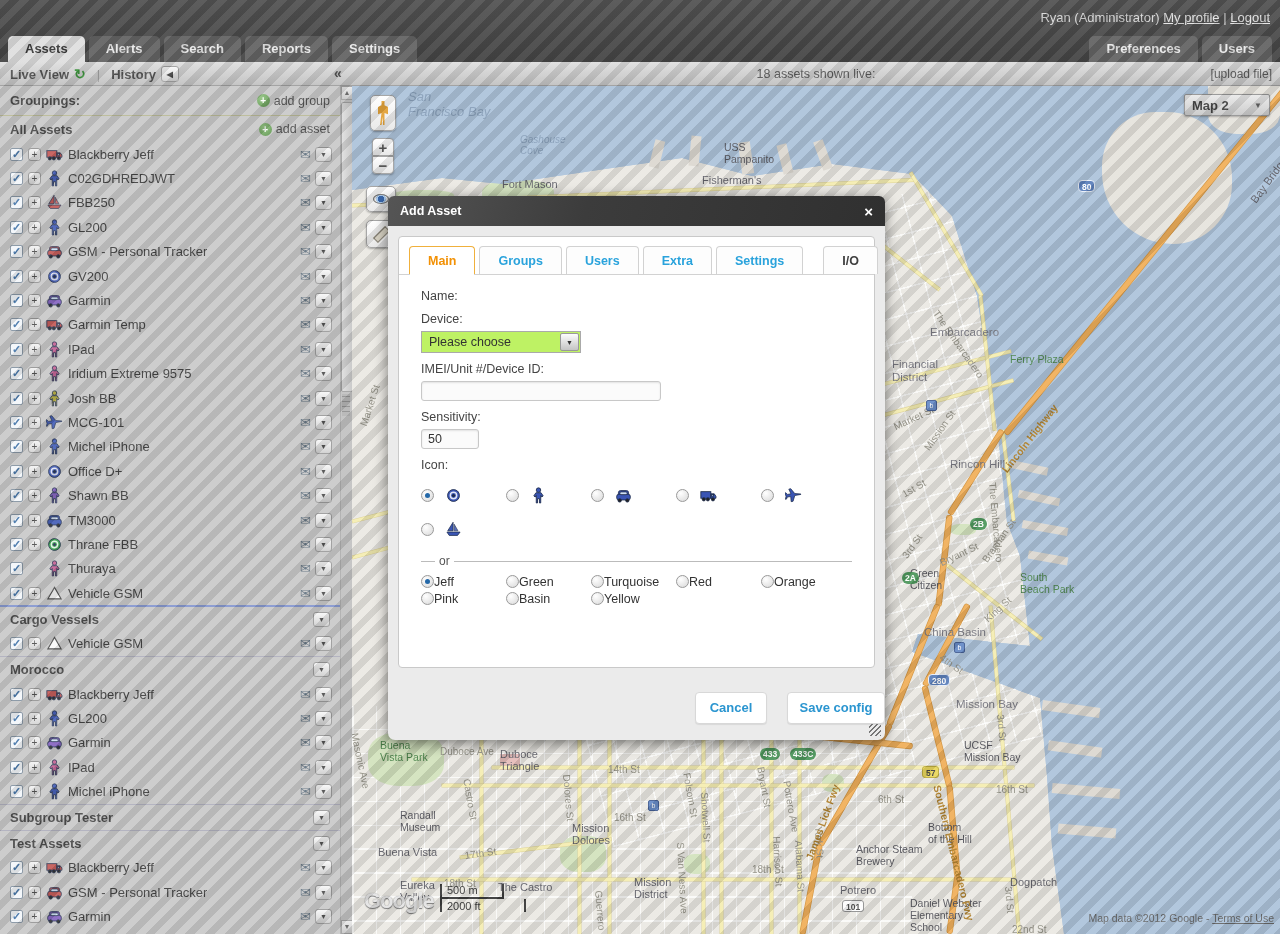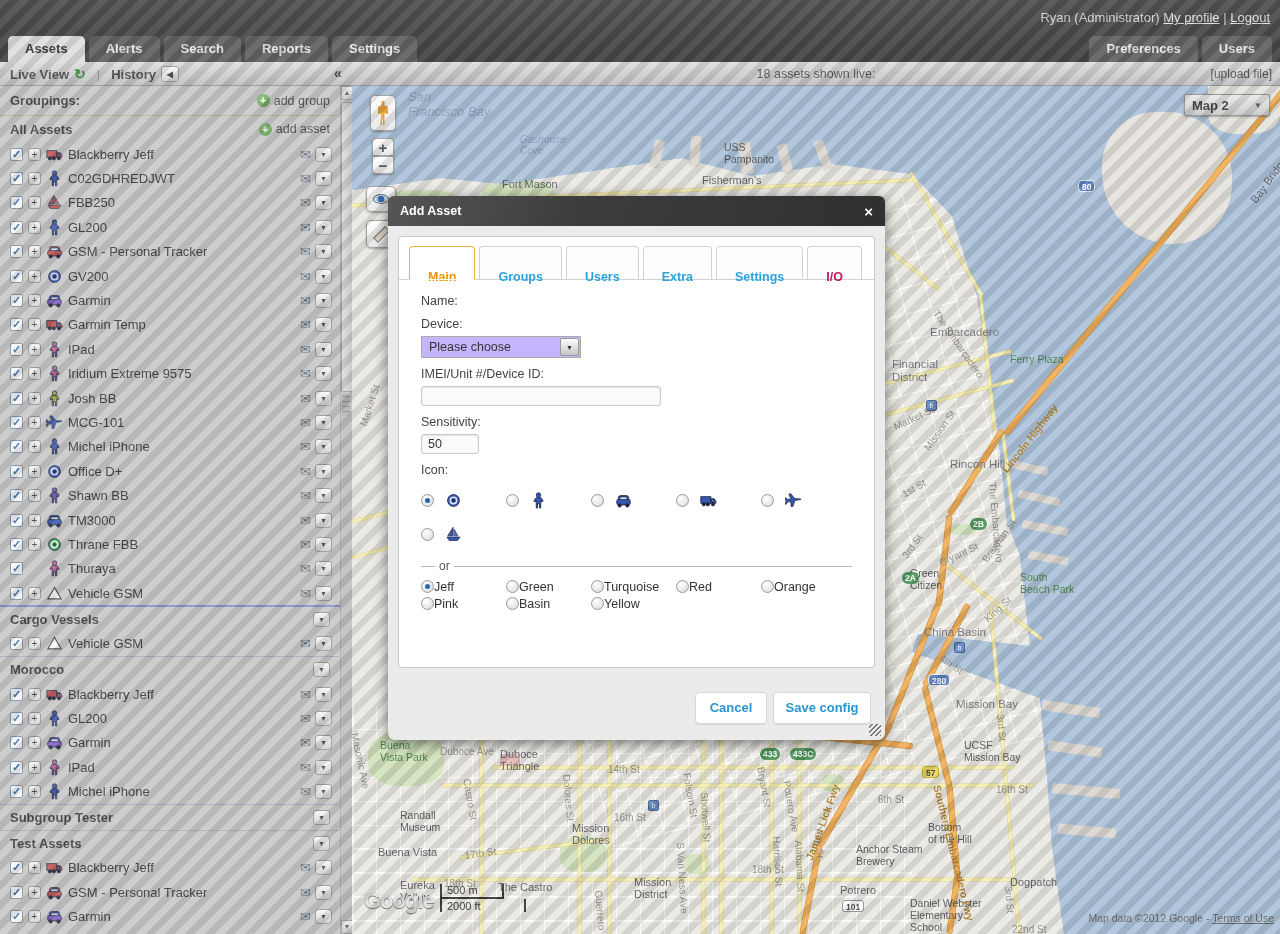--- a/index.html
+++ b/index.html
@@ -99,47 +99,47 @@
   .overlay { position:absolute; inset:0; z-index:40; pointer-events:none;
     background:repeating-linear-gradient(135deg, rgba(255,255,255,.13) 0 7px, rgba(110,110,110,.17) 7px 14px); }
 
   
   .modal { position:absolute; left:388px; top:196px; width:497px; height:544px; z-index:100; background:#ebebeb; border-radius:7px; box-shadow:0 3px 14px rgba(0,0,0,.5); }
   .m-head { height:30px; background:linear-gradient(105deg,#555 0%,#3c3c3c 40%,#303030 100%); border-radius:6px 6px 0 0; display:flex; align-items:center; padding:0 12px; }
   .m-title { color:#fff; font-weight:bold; font-size:12.5px; }
   .m-close { margin-left:auto; color:#fff; font-weight:bold; font-size:15px; line-height:15px; cursor:pointer; }
   .m-body { margin:10px; background:#fff; border:1px solid #c9c9c9; border-radius:4px; height:432px; position:relative; }
   .m-tabs { display:flex; padding:9px 10px 0; border-bottom:1px solid #d2d2d2; }
-  .m-tab { height:28px; line-height:28px; padding:16px 18px; margin-right:4px; font-size:12.5px; font-weight:bold; color:#2aa3dc; background:#fdfdfd; border:1px solid #d2d2d2; border-bottom:none; border-radius:4px 4px 0 0; position:relative; cursor:pointer; }
+  .m-tab { height:28px; line-height:28px; padding:0 18px; margin-right:4px; font-size:12.5px; font-weight:bold; color:#2aa3dc; background:#fdfdfd; border:1px solid #d2d2d2; border-bottom:none; border-radius:4px 4px 0 0; position:relative; cursor:pointer; }
   .m-tab.active { color:#f29105; border-color:#f0b03c; background:#fff; }
   .m-tab.active::after { content:''; position:absolute; left:0; right:0; bottom:-1px; height:1px; background:#fff; }
-  .m-tab.disabled { color:#be185d; }
+  .m-tab.disabled { color:#404040;margin-left:16px; }
   .m-form { padding:14px 0 0 22px; font-size:12.5px; color:#444; }
   .f-label { margin-bottom:5px; }
   .f-input { display:block; width:240px; height:20px; background:#fbfbfb; border:1px solid #c8c8c8; border-radius:3px; box-shadow:inset 0 1px 2px rgba(0,0,0,.1); font-size:12.5px; color:#333; padding:0 6px; font-family:"Liberation Sans",sans-serif; }
   .f-gap { margin-top:9px; }
-  .sel-box { width:160px; height:22px; border:1px solid #aaa; background:#c4b5fd; display:flex; align-items:center; padding:1px; font-size:12.5px; color:#333; }
+  .sel-box { width:160px; height:22px; border:1px solid #aaa; background:#bef264; display:flex; align-items:center; padding:1px; font-size:12.5px; color:#333; }
   .sel-box .txt { padding-left:6px; }
   .sel-btn { margin-left:auto; width:19px; height:18px; border:1px solid #999; background:linear-gradient(#fdfdfd,#c4c4c4); text-align:center; font-size:7px; color:#333; line-height:17px; border-radius:2px; }
   .icon-grid { display:flex; flex-wrap:wrap; width:440px; margin-top:6px; }
   .icon-cell { width:85px; height:34px; display:flex; align-items:center; gap:11px; }
   .radio { width:13px; height:13px; border-radius:50%; border:1px solid #9a9a9a; background:radial-gradient(circle at 35% 30%, #fff, #d8d8d8); flex:none; position:relative; }
   .radio.sel::after { content:''; position:absolute; left:3px; top:3px; width:5px; height:5px; border-radius:50%; background:#2468a8; }
   .or-row { display:flex; align-items:center; margin:8px 22px 4px 0; color:#555; }
   .or-row .d1 { width:14px; border-top:1px solid #bbb; }
   .or-row .d2 { flex:1; border-top:1px solid #bbb; }
   .or-row span { padding:0 4px; font-size:12px; }
   .upload-row { display:flex; align-items:center; gap:6px; margin-top:5px; }
   .browse-btn { height:22px; padding:0 10px; border:1px solid #8a8a8a; border-radius:3px; background:linear-gradient(#fafafa,#d6d6d6); font-size:12.5px; font-weight:bold; color:#333; }
   .color-grid { display:flex; flex-wrap:wrap; width:440px; margin-top:5px; }
   .color-cell { width:85px; height:17px; display:flex; align-items:center; font-size:12.5px; color:#333; }
   .m-foot { height:62px; position:relative; }
   .m-btn { position:absolute; top:14px; height:32px; background:#fff; border:1px solid #d8d8d8; border-radius:4px; font-size:13px; font-weight:bold; color:#2a95d0; text-align:center; box-shadow:0 1px 1px rgba(0,0,0,.08); cursor:pointer; }
   .m-btn.cancel { right:118px; width:72px; line-height:30px; }
-  .m-btn.save { right:14px; width:98px; line-height:30px; }
+  .m-btn.save { right:0; width:98px; line-height:30px; }
   .resize-grip { position:absolute; right:4px; bottom:4px; width:12px; height:12px; background:repeating-linear-gradient(135deg, transparent 0 2px, #777 2px 3.5px); cursor:nwse-resize; }
 </style>
 </head>
 <body>
 
 <div class="hdr">
   <div class="userinfo">
     <span>Ryan (Administrator)</span>
     <a href="#">My profile</a>
     <span>|</span>

